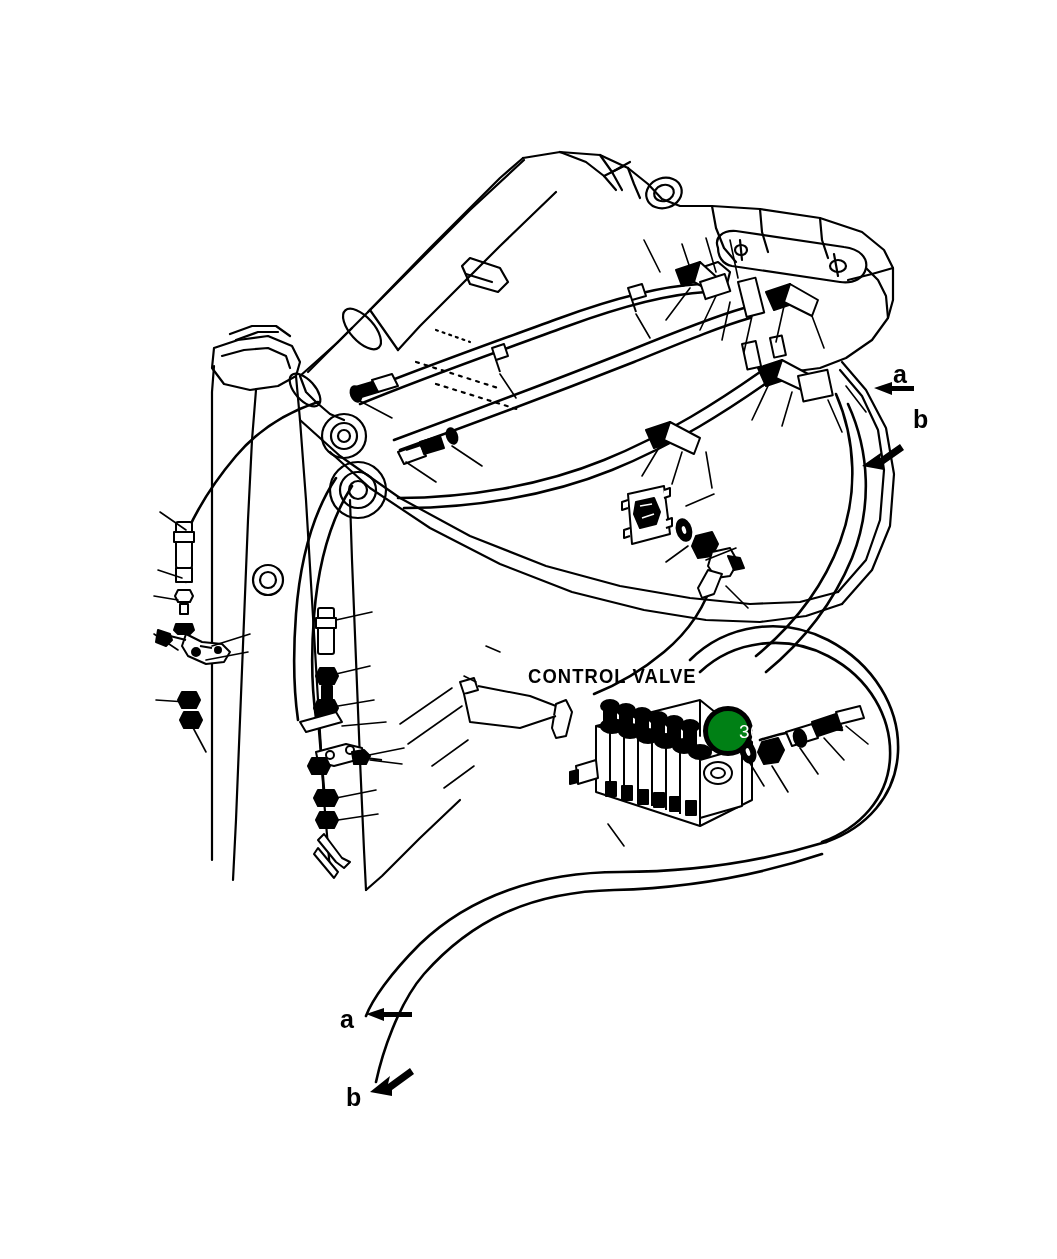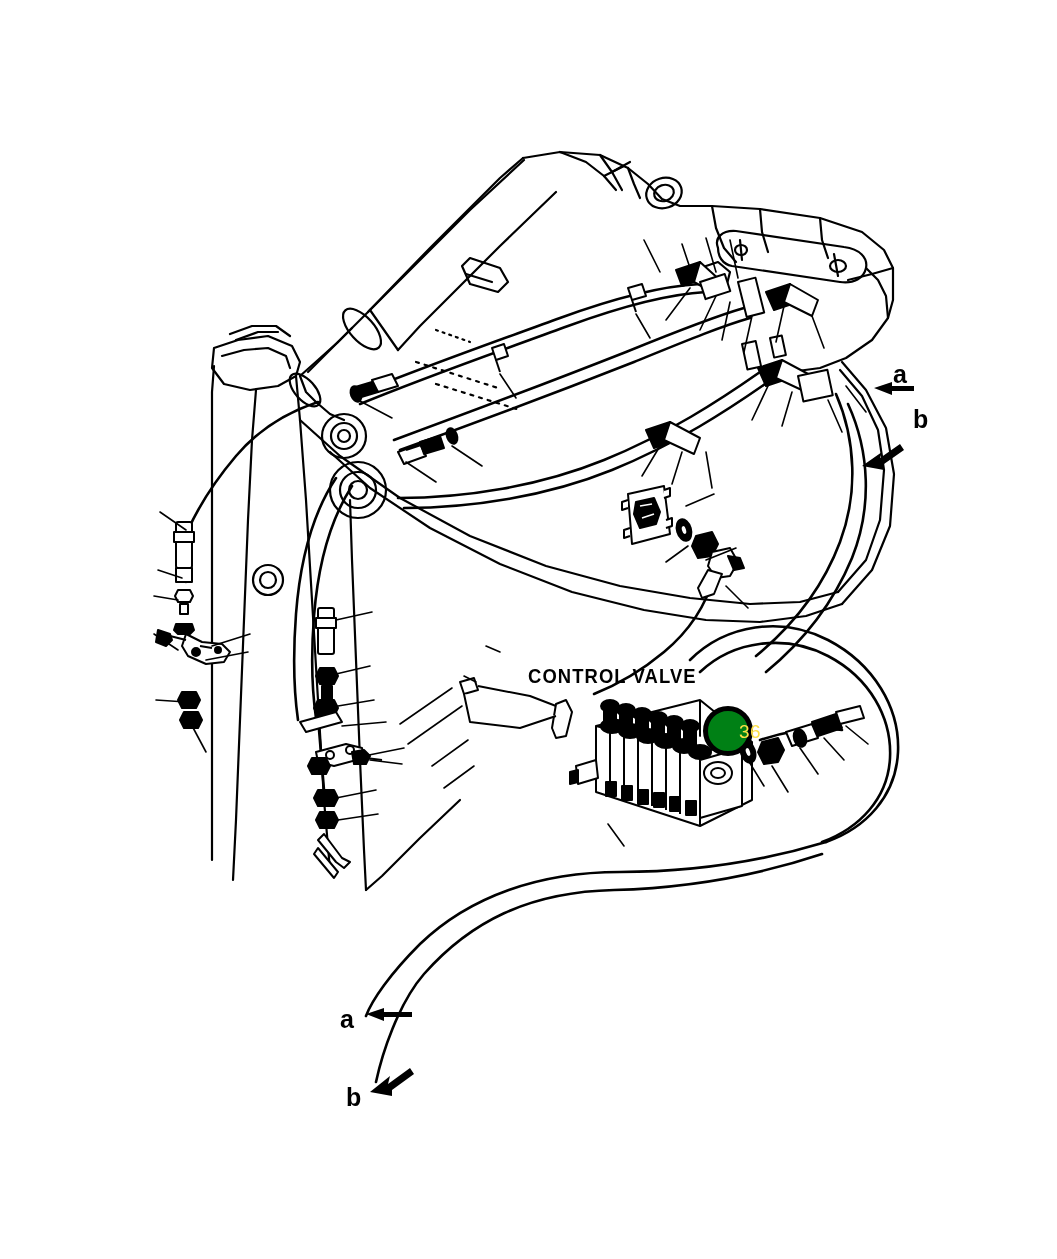--- a/index.html
+++ b/index.html
@@ -56,21 +56,21 @@
     border: 5px solid #000000;
     box-sizing: border-box;
     display: flex;
     align-items: center;
     justify-content: center;
   }
   .callout-badge span {
     font-family: "Liberation Sans", sans-serif;
     font-size: 19px;
     font-weight: normal;
-    color: #fde047;
+    color: #ffffff;
     line-height: 1;
     letter-spacing: 0.5px;
     margin-left: 44px;
   }
 </style>
 </head>
 <body>
 
 <div id="page">
 

